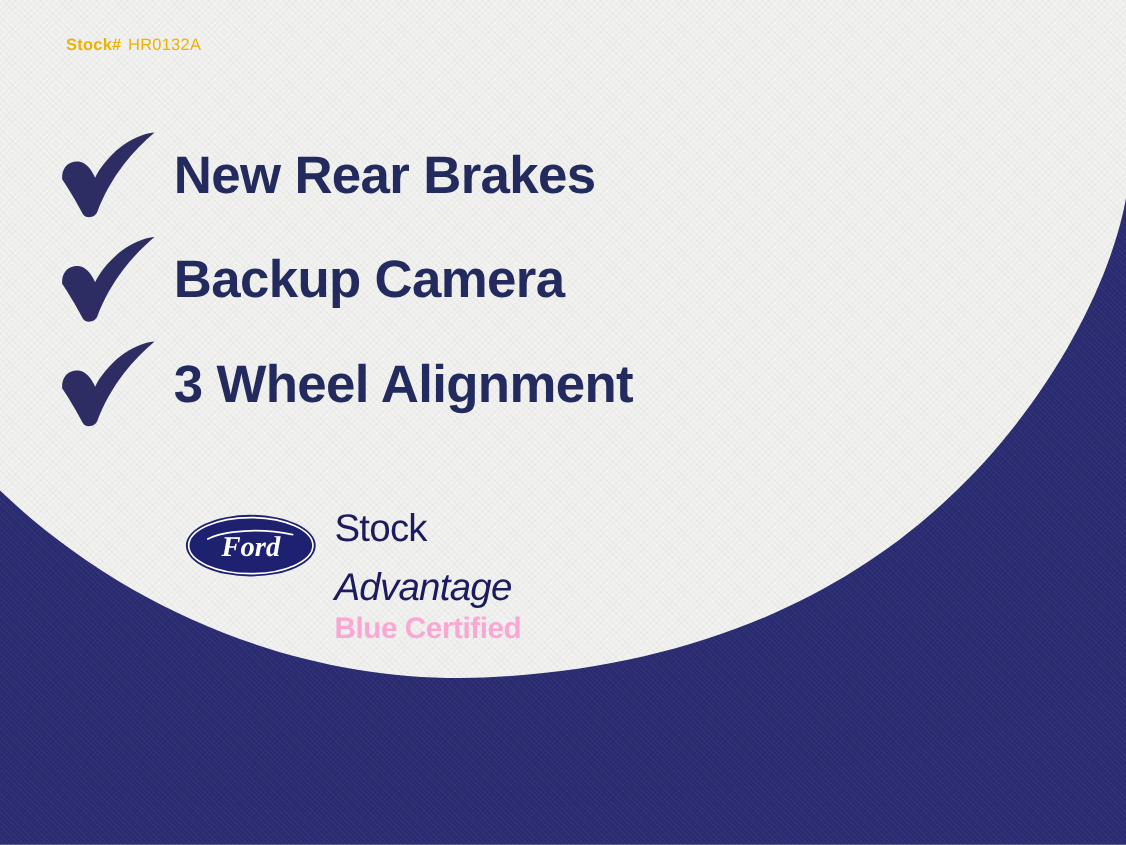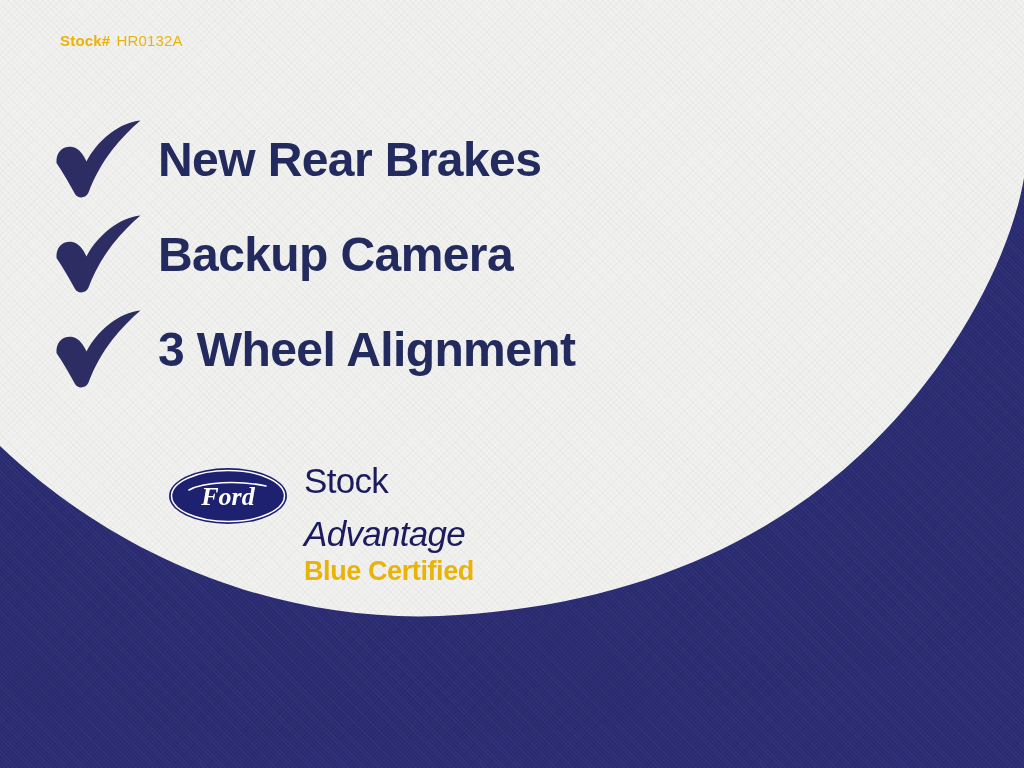--- a/index.html
+++ b/index.html
@@ -106,21 +106,21 @@
     font-size: 35px;
     font-weight: 500;
     color: #1b1b5e;
     letter-spacing: -0.7px;
     display: block;
   }
   .ba-line.second { margin-top: 18px; font-style: italic; }
   .bc-line {
     font-size: 27px;
     font-weight: 700;
-    color: #eab308;
+    color: #f9a8d4;
     letter-spacing: -0.4px;
     display: block;
     margin-top: 7px;
   }
 </style>
 </head>
 <body>
 
 <div id="stage">
 

